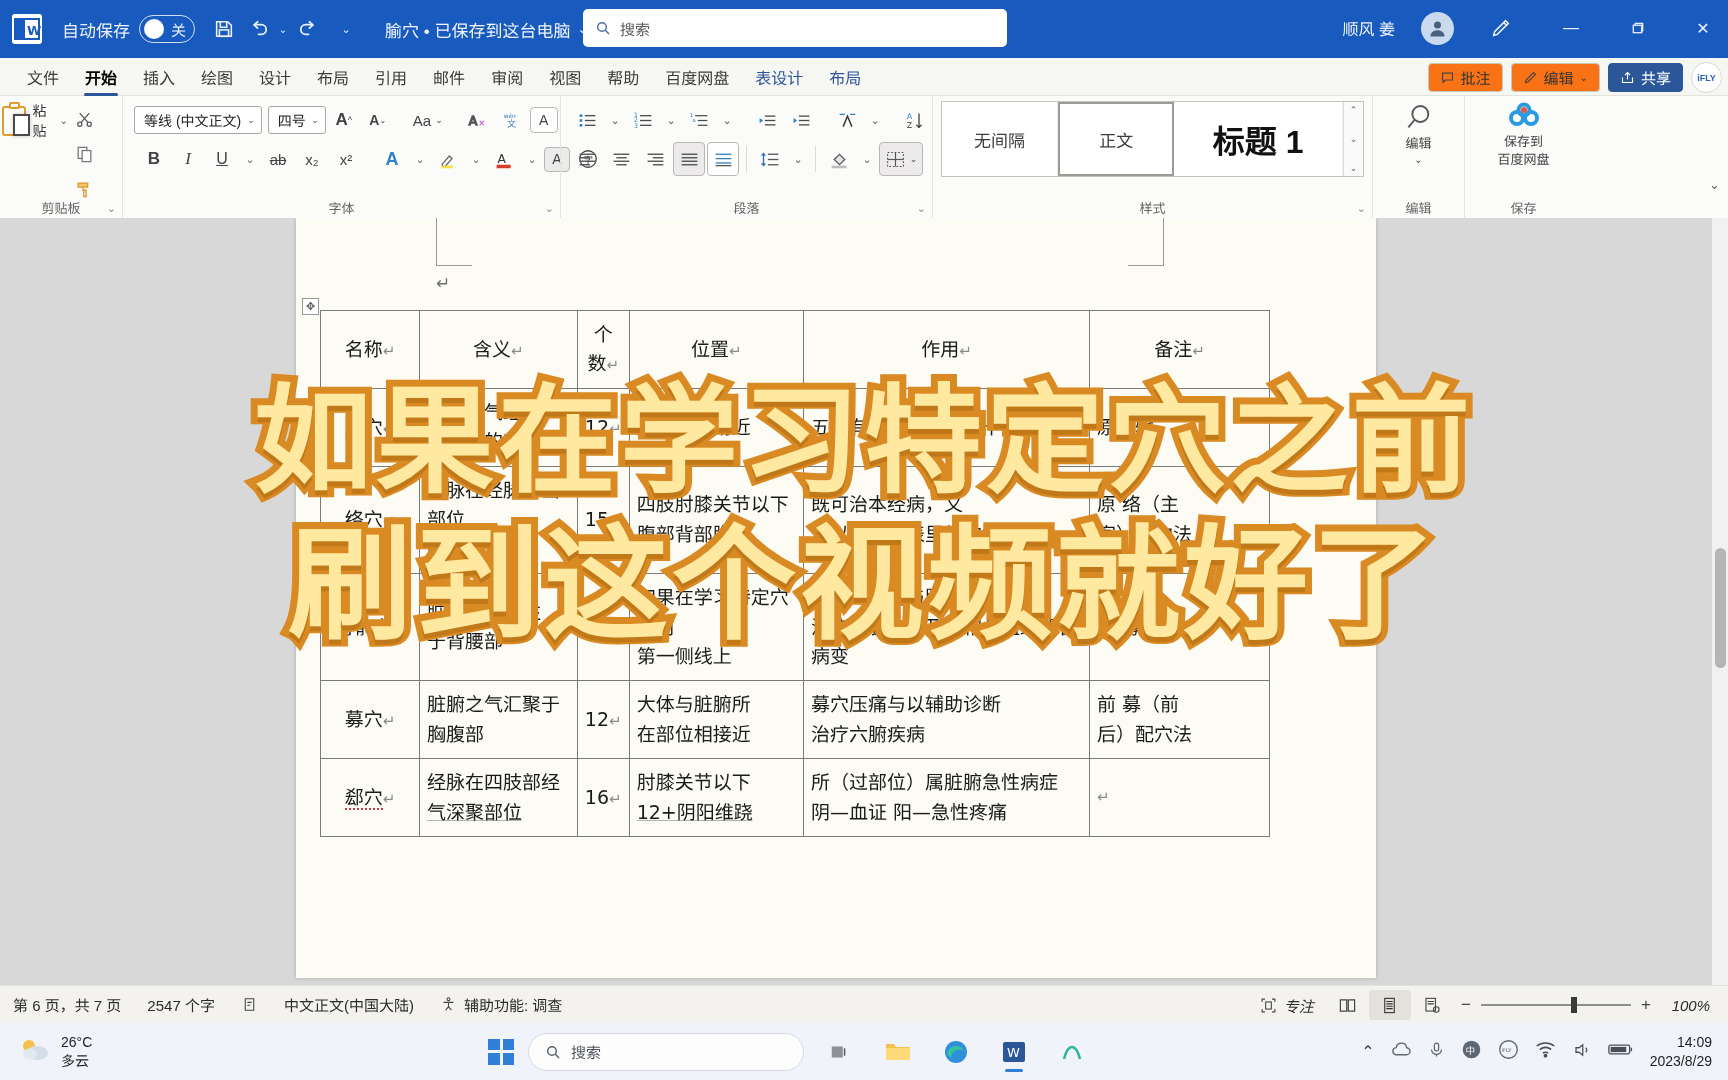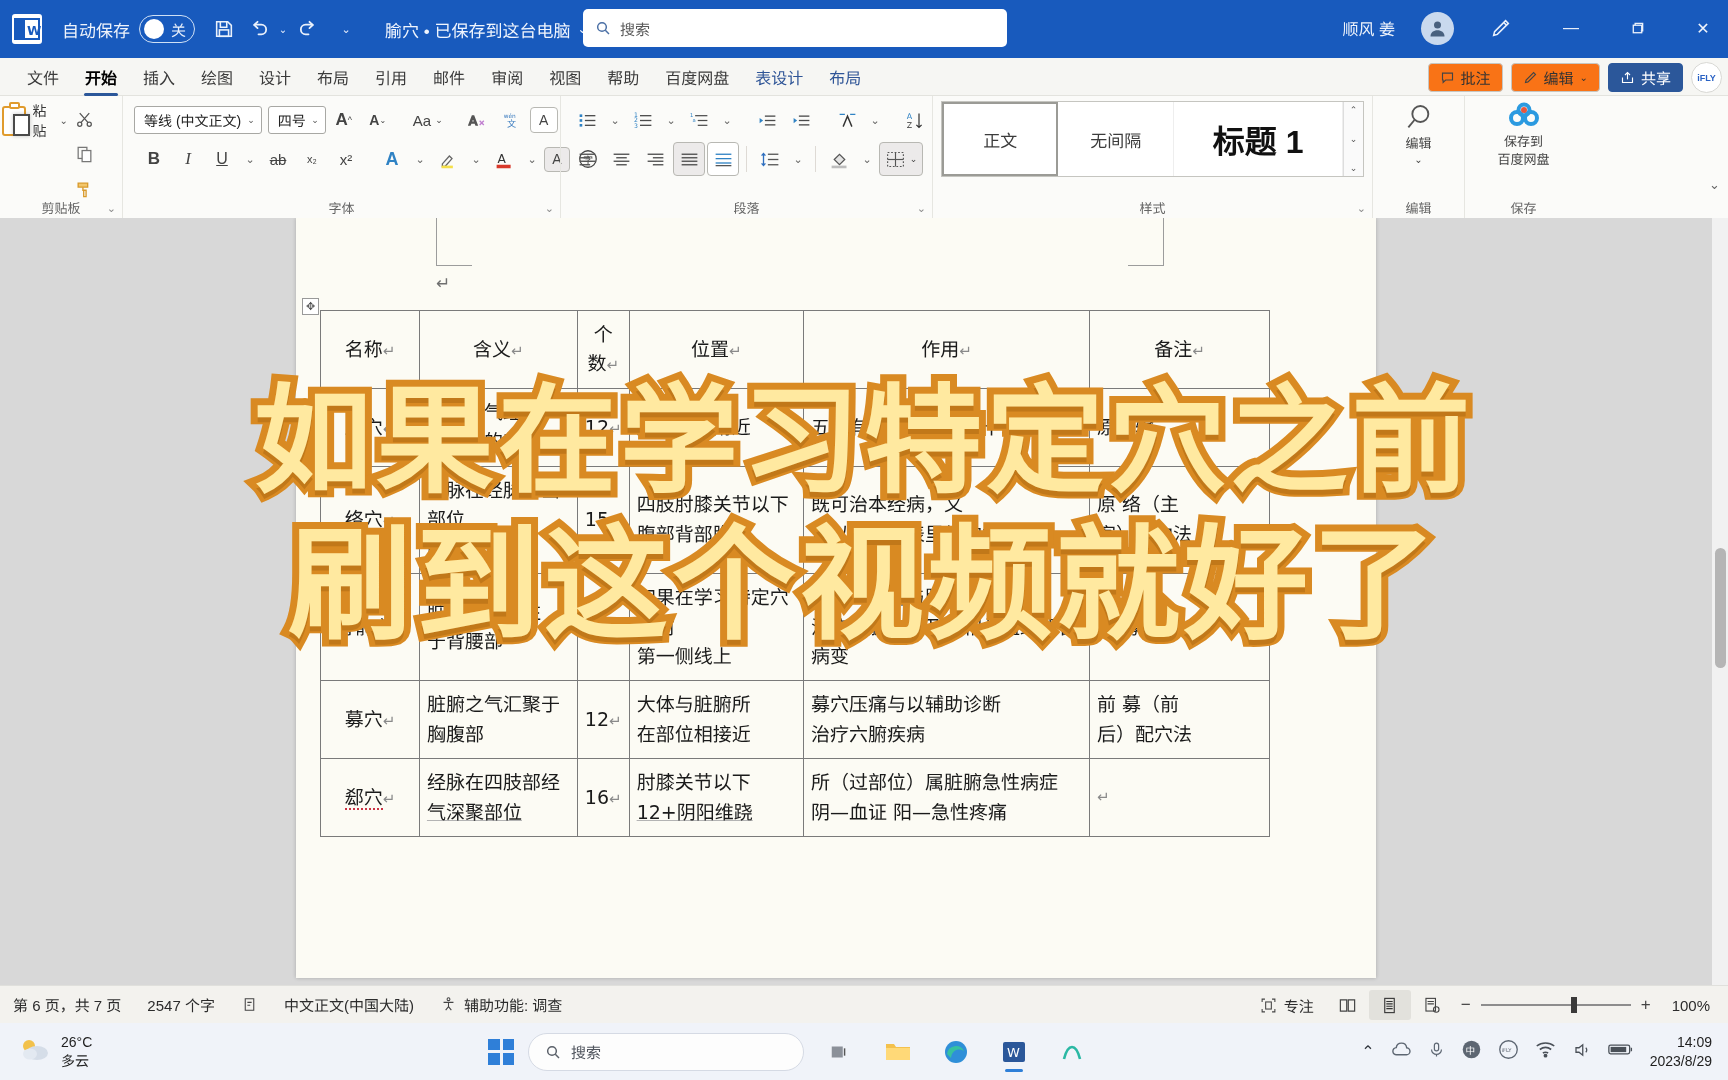--- a/index.html
+++ b/index.html
@@ -224,21 +224,21 @@
   }
   .ovline.l2{ font-size:124px; }
 
   
   .statusbar{
     position:absolute; left:0; top:985px; width:1728px; height:38px;
     background:#f3f2ee; display:flex; align-items:center; font-size:15px;
     color:#2c2c2c; border-top:1px solid #e0e0dc;
   }
   .sb{ display:flex;align-items:center; gap:7px; padding:0 13px; height:38px; white-space:nowrap;}
-  .sb-right{ position:absolute; right:0; top:0; height:38px; display:flex; align-items:center;}
+  .sb-right{ position:absolute; right:0; top:0; height:38px; display:flex; align-items:center;font-style:italic;}
   .viewbtn{ width:42px;height:30px;display:flex;align-items:center;justify-content:center;
     font-size:17px; color:#444; border-radius:3px;}
   .viewbtn.on{ background:#e2e1dc; }
   .zoomslider{ display:flex;align-items:center; gap:10px; padding:0 8px;}
   .zline{ width:150px;height:2px;background:#8d8d8d; position:relative;}
   .zknob{ position:absolute; left:90px; top:-7px; width:6px;height:16px;background:#3a3a3a;}
 
   
   .taskbar{
     position:absolute; left:0; top:1023px; width:1728px; height:57px;
@@ -519,21 +519,21 @@
             <i style="font-size:17px;font-family:'Liberation Serif',serif">I</i>
           </div>
         <div class="ic">
             <u style="font-size:16px">U</u>
           </div>
         <div class="ic sm">⌄</div>
         <div class="ic">
             <s style="font-size:15px">ab</s>
           </div>
         <div class="ic">
-            <span style="font-size:11px">x₂</span>
+            <span style="font-size:15px">x₂</span>
           </div>
         <div class="ic">
             <span style="font-size:15px">x²</span>
           </div>
         <div class="sep"></div>
         <div class="ic">
             <b style="font-size:18px;color:#2f82c4">A</b>
           </div>
         <div class="ic sm">⌄</div>
         <div class="ic">
@@ -706,25 +706,25 @@
           <span style="font-size:9px;margin-left:4px">⌄</span>
         </div>
       </div>
       <div class="glabel">段落</div>
       <div class="gdialog">⌄</div>
     </div>
 
     <div class="rgroup" style="width:440px">
       <div style="padding:0 8px;">
         <div class="gallery">
+          <div class="gstyle">
+              <span>无间隔</span>
+            </div>
           <div class="gstyle sel">
               <span>正文</span>
-            </div>
-          <div class="gstyle">
-              <span>无间隔</span>
             </div>
           <div class="gstyle h1">
               <span>标题 1</span>
             </div>
           <div class="gscroll">
             <span>⌃</span>
             <span>⌄</span>
             <span>⌄</span>
           </div>
         </div>

